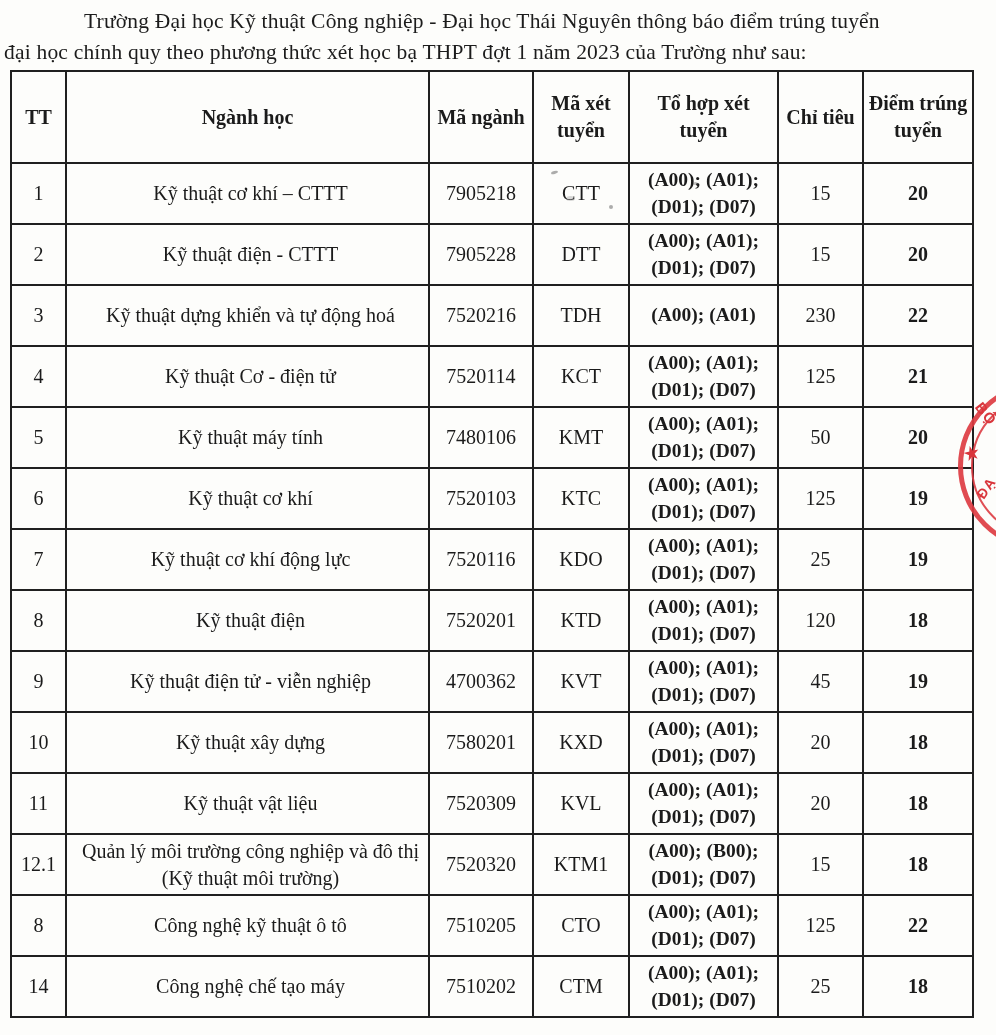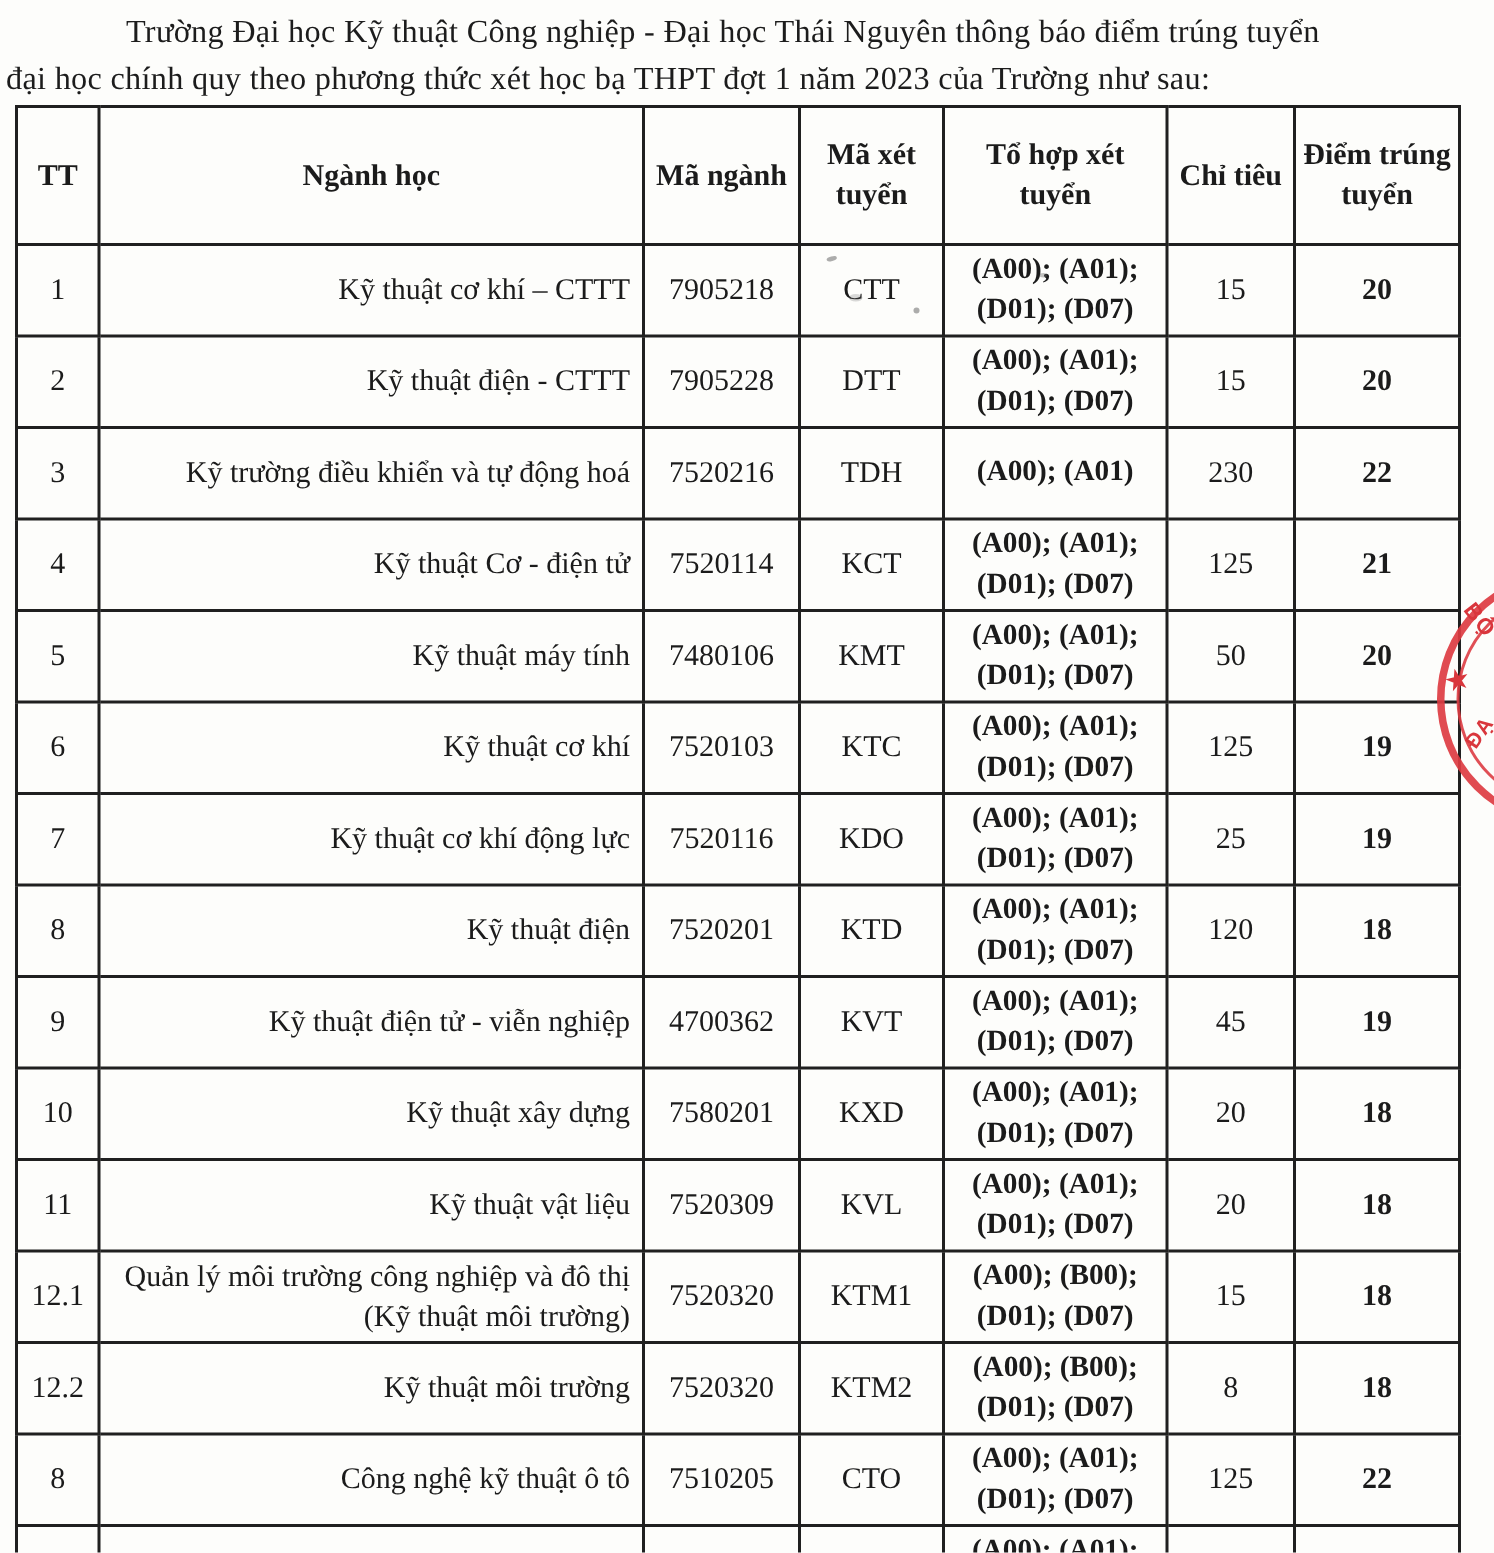--- a/index.html
+++ b/index.html
@@ -39,21 +39,21 @@
   .score-table th { font-weight: bold; font-size: 20px; }
   .score-table thead tr { height: 92px; }
   .score-table tbody tr { height: 61px; }
   .col-tt   { width: 55px; }
   .col-ng   { width: 363px; }
   .col-mn   { width: 104px; }
   .col-mx   { width: 96px; }
   .col-th   { width: 149px; }
   .col-ct   { width: 85px; }
   .col-dm   { width: 110px; }
-  .score-table td.cell-nganh { text-align: right; padding-left: 14px; padding-right: 8px; }
+  .score-table td.cell-nganh { text-align: center; padding-left: 14px; padding-right: 8px; }
   .score-table td.cell-diem  { font-weight: bold; }
   .score-table td.cell-tohop { font-size: 19.5px; padding-left: 8px; padding-right: 8px; font-weight: bold; }
 
   
   .stamp {
     position: absolute; top: 381px; left: 958px;
     width: 170px; height: 170px;
     pointer-events: none;
   }
   .stamp .ring-outer {
@@ -124,21 +124,21 @@
       <td class="cell-tt">2</td>
       <td class="cell-nganh">Kỹ thuật điện - CTTT</td>
       <td class="cell-mn">7905228</td>
       <td class="cell-mx">DTT</td>
       <td class="cell-tohop">(A00); (A01); (D01); (D07)</td>
       <td class="cell-ct">15</td>
       <td class="cell-diem">20</td>
     </tr>
         <tr>
       <td class="cell-tt">3</td>
-      <td class="cell-nganh">Kỹ trường điều khiển và tự động hoá</td>
+      <td class="cell-nganh">Kỹ thuật dựng khiển và tự động hoá</td>
       <td class="cell-mn">7520216</td>
       <td class="cell-mx">TDH</td>
       <td class="cell-tohop">(A00); (A01)</td>
       <td class="cell-ct">230</td>
       <td class="cell-diem">22</td>
     </tr>
         <tr>
       <td class="cell-tt">4</td>
       <td class="cell-nganh">Kỹ thuật Cơ - điện tử</td>
       <td class="cell-mn">7520114</td>
@@ -210,29 +210,20 @@
       <td class="cell-ct">20</td>
       <td class="cell-diem">18</td>
     </tr>
         <tr>
       <td class="cell-tt">12.1</td>
       <td class="cell-nganh">Quản lý môi trường công nghiệp và đô thị (Kỹ thuật môi trường)</td>
       <td class="cell-mn">7520320</td>
       <td class="cell-mx">KTM1</td>
       <td class="cell-tohop">(A00); (B00); (D01); (D07)</td>
       <td class="cell-ct">15</td>
-      <td class="cell-diem">18</td>
-    </tr>
-        <tr>
-      <td class="cell-tt">12.2</td>
-      <td class="cell-nganh">Kỹ thuật môi trường</td>
-      <td class="cell-mn">7520320</td>
-      <td class="cell-mx">KTM2</td>
-      <td class="cell-tohop">(A00); (B00); (D01); (D07)</td>
-      <td class="cell-ct">8</td>
       <td class="cell-diem">18</td>
     </tr>
         <tr>
       <td class="cell-tt">8</td>
       <td class="cell-nganh">Công nghệ kỹ thuật ô tô</td>
       <td class="cell-mn">7510205</td>
       <td class="cell-mx">CTO</td>
       <td class="cell-tohop">(A00); (A01); (D01); (D07)</td>
       <td class="cell-ct">125</td>
       <td class="cell-diem">22</td>

